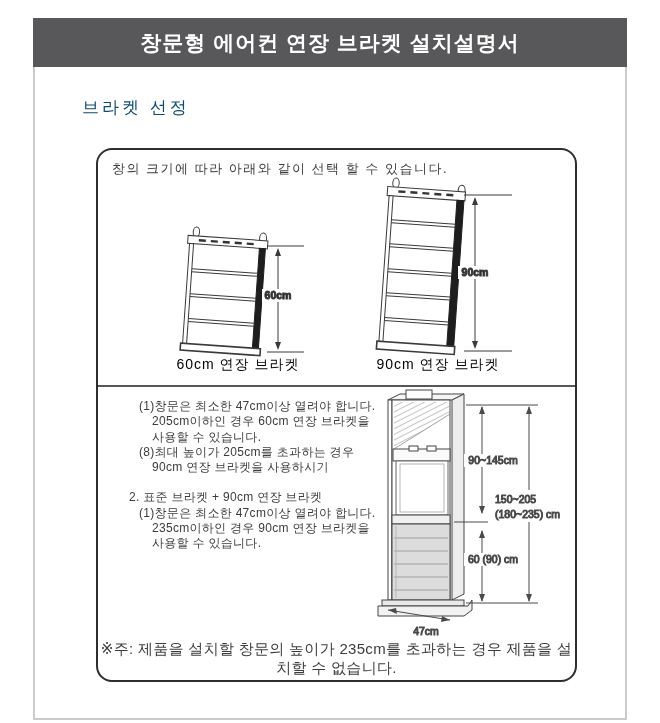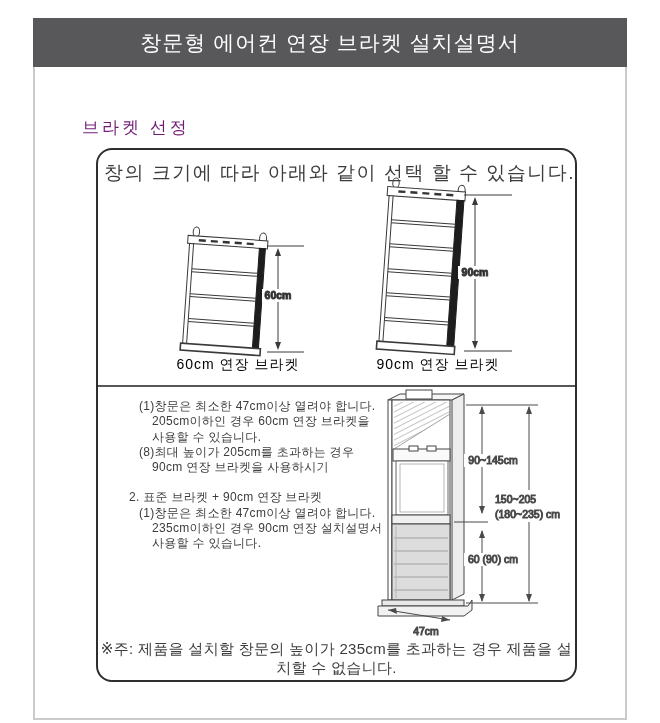--- a/index.html
+++ b/index.html
@@ -10,33 +10,33 @@
   }
   .page{
     position:absolute;left:33px;top:18px;width:594px;height:702px;
     border:2px solid #cbcbcb;box-sizing:border-box;background:#fff;
   }
   .header-bar{
     position:absolute;left:-2px;top:-2px;width:594px;height:49px;
     background:#58585a;display:flex;align-items:center;justify-content:center;
   }
   .header-title{
-    color:#ffffff;font-size:21px;font-weight:normal;letter-spacing:1px;
+    color:#ffffff;font-size:21px;font-weight:bold;letter-spacing:1px;
   }
   .section-title{
-    position:absolute;left:47px;top:96px;font-size:17px;color:#701a75;
+    position:absolute;left:47px;top:76px;font-size:17px;color:#0c4a6e;
     letter-spacing:3px;
   }
   .diagram-box{
     position:absolute;left:61px;top:128px;width:481px;height:534px;
     border:2px solid #2e2e2e;border-radius:16px;box-sizing:border-box;
   }
   .box-inner{position:absolute;left:-2px;top:-2px;width:481px;height:534px;}
   .intro-text{
-    position:absolute;left:8px;top:12px;font-size:19px;color:#3c3c3c;
+    position:absolute;left:16px;top:12px;font-size:13px;color:#3c3c3c;
     letter-spacing:1.5px;
   }
   .bracket-label{
     position:absolute;top:208px;width:150px;text-align:center;
     font-size:14px;color:#000000;letter-spacing:1px;
   }
   .bracket-label.b60{left:67px;}
   .bracket-label.b90{left:267px;}
   .instructions{
     position:absolute;left:33px;top:251px;width:268px;
@@ -224,21 +224,21 @@
         <div class="instr-item">
           <div class="ln-sub">(1)창문은 최소한 47cm이상 열려야 합니다.</div>
           <div class="ln-wrap">205cm이하인 경우 60cm 연장 브라켓을</div>
           <div class="ln-wrap">사용할 수 있습니다.</div>
           <div class="ln-sub">(8)최대 높이가 205cm를 초과하는 경우</div>
           <div class="ln-wrap">90cm 연장 브라켓을 사용하시기</div>
         </div>
         <div class="instr-item">
           <div>2. 표준 브라켓 + 90cm 연장 브라켓</div>
           <div class="ln-sub">(1)창문은 최소한 47cm이상 열려야 합니다.</div>
-          <div class="ln-wrap">235cm이하인 경우 90cm 연장 설치설명서</div>
+          <div class="ln-wrap">235cm이하인 경우 90cm 연장 브라켓을</div>
           <div class="ln-wrap">사용할 수 있습니다.</div>
         </div>
       </div>
 
       <div class="note-text">※주: 제품을 설치할 창문의 높이가 235cm를 초과하는 경우 제품을 설치할 수 없습니다.</div>
 
     </div>
   </div>
 </div>
 

